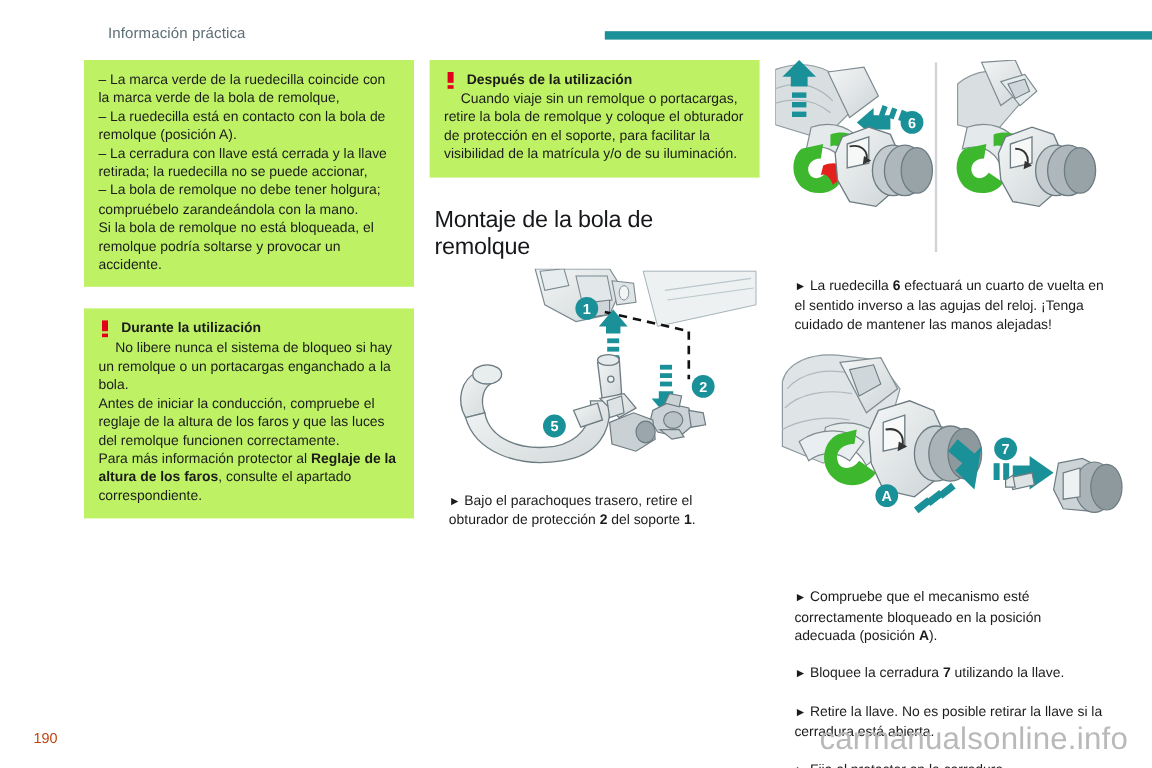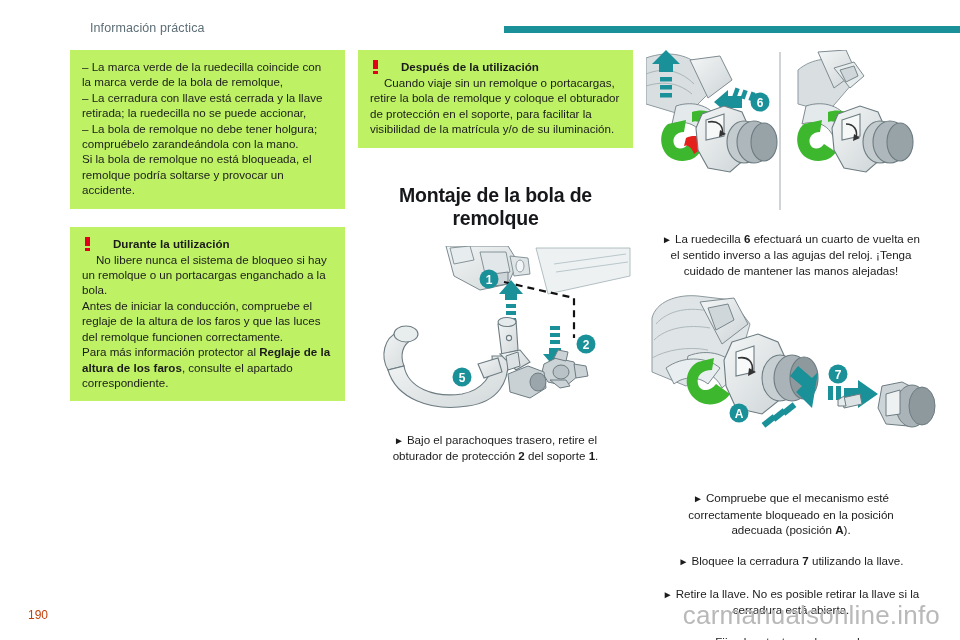--- a/index.html
+++ b/index.html
@@ -51,21 +51,21 @@
     line-height: 15.4px;
     color: #1b1b1b;
     box-sizing: border-box;
   }
   .note-block p { margin: 0; }
   .note-block b { font-weight: bold; }
 
   .note-head {
     display: flex;
     align-items: flex-start;
-    gap: 23px;
+    gap: 11px;
     margin-bottom: 1px;
   }
   .warn-icon {
     flex: 0 0 auto;
     width: 5px; height: 14px;
     position: relative;
     margin-top: 1px;
     margin-left: 3px;
   }
   .warn-icon::before {
@@ -82,34 +82,33 @@
     width: 5px; height: 3px;
     background: #e3001b;
   }
   .note-title { font-weight: bold; font-size: 11.6px; line-height: 15px; }
   .note-indent { text-indent: 14px; }
 
   
   h2.section-title {
     font-size: 19.5px;
     line-height: 23px;
-    font-weight: bold;
-    margin: 16px;
+    font-weight: normal;
+    margin: 4px;
     color: #15171a;
     letter-spacing: -.2px;
-    text-align: center;
   }
 
   
   .body-text {
     font-size: 11.6px;
     line-height: 15.4px;
     color: #1b1b1b;
   }
-  .body-text p { margin: 16px; text-align: center; }
+  .body-text p { margin: 16px; }
   .body-text b { font-weight: bold; }
   .step { position: relative; padding-left: 0; }
   .arrow {
     font-size: 10px;
     line-height: 15.4px;
     margin-right: 3px;
   }
 
   
   .illus { position: relative; }
@@ -135,20 +134,21 @@
 
 <div id="header-bar">
   <div id="breadcrumb">Información práctica</div>
   <div id="header-rule"></div>
 </div>
 
 <div class="column" id="col-1">
 
   <div class="note-block">
     <p class="body-text"><span>–  La marca verde de la ruedecilla coincide con la marca verde de la bola de remolque,</span></p>
+    <p class="body-text"><span>–  La ruedecilla está en contacto con la bola de remolque (posición A).</span></p>
     <p class="body-text"><span>–  La cerradura con llave está cerrada y la llave retirada; la ruedecilla no se puede accionar,</span></p>
     <p class="body-text"><span>–  La bola de remolque no debe tener holgura; compruébelo zarandeándola con la mano.</span></p>
     <p class="body-text"><span>Si la bola de remolque no está bloqueada, el remolque podría soltarse y provocar un accidente.</span></p>
   </div>
 
   <div style="height:18px"></div>
 
   <div class="note-block">
     <div class="note-head">
       <span class="warn-icon"></span>

